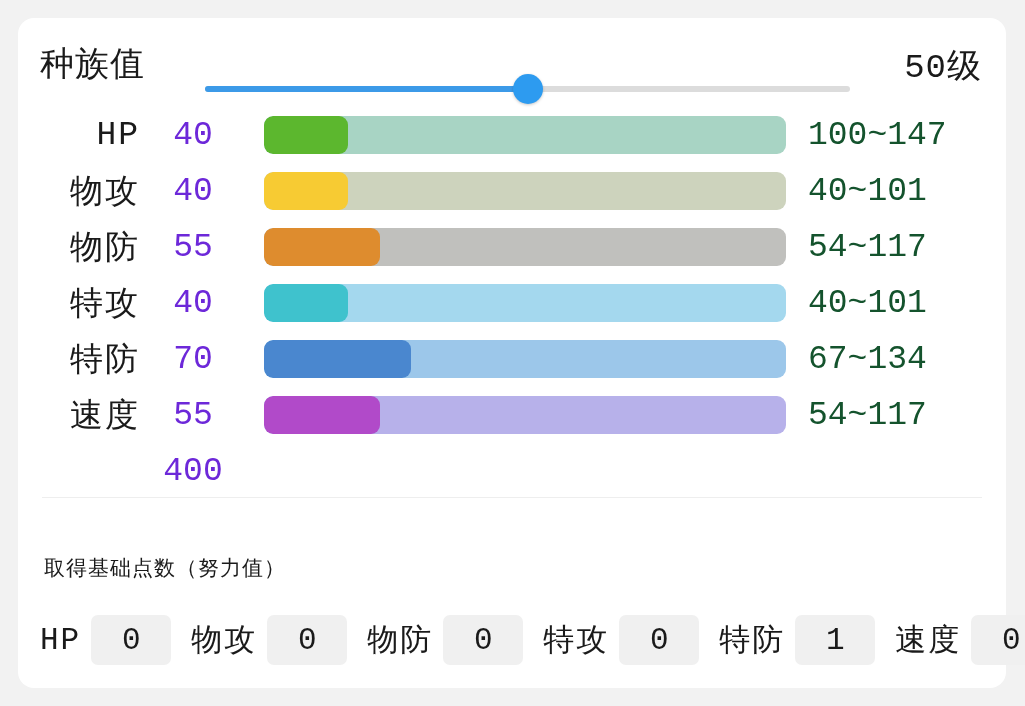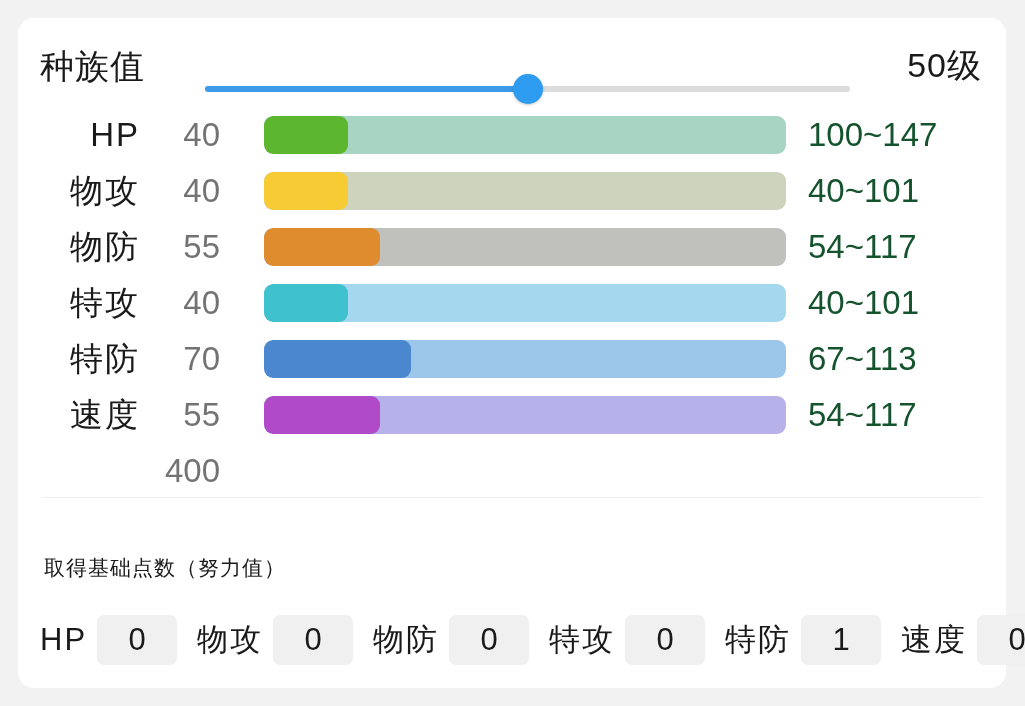--- a/index.html
+++ b/index.html
@@ -14,20 +14,21 @@
 
   #card {
     position: absolute;
     left: 18px;
     top: 18px;
     width: 988px;
     height: 670px;
     background: #ffffff;
     border-radius: 16px;
     box-sizing: border-box;
+    font-family: Liberation Mono, monospace;
   }
 
   
   #header-row {
     position: absolute;
     left: 0; top: 0;
     width: 988px; height: 76px;
   }
   #stats-title {
     position: absolute;
@@ -104,27 +105,27 @@
     transform: translateY(-50%);
     width: 96px;
     text-align: right;
     font-size: 33px;
     color: #1a1a1a;
     letter-spacing: 2px;
     white-space: nowrap;
   }
   .stat-value {
     position: absolute;
-    left: 128px;
+    left: 138px;
     top: 50%;
     transform: translateY(-50%);
     width: 74px;
-    text-align: right;
+    text-align: center;
     font-size: 33px;
-    color: #737373;
+    color: #6d28d9;
     white-space: nowrap;
   }
   .stat-bar {
     position: absolute;
     left: 246px;
     top: 50%;
     transform: translateY(-50%);
     width: 522px;
     height: 38px;
     border-radius: 9px;
@@ -258,21 +259,21 @@
           <div class="stat-bar-fill" style="background: rgb(63, 194, 205); width: 16%;"></div>
         </div>
         <div class="stat-range">40~101</div>
       </div>
       <div class="stat-row">
         <div class="stat-name">特防</div>
         <div class="stat-value">70</div>
         <div class="stat-bar" style="background: rgb(156, 199, 234);">
           <div class="stat-bar-fill" style="background: rgb(74, 135, 207); width: 28.2%;"></div>
         </div>
-        <div class="stat-range">67~113</div>
+        <div class="stat-range">67~134</div>
       </div>
       <div class="stat-row">
         <div class="stat-name">速度</div>
         <div class="stat-value">55</div>
         <div class="stat-bar" style="background: rgb(183, 177, 234);">
           <div class="stat-bar-fill" style="background: rgb(177, 74, 201); width: 22.2%;"></div>
         </div>
         <div class="stat-range">54~117</div>
       </div>
       <div class="stat-row total-row">

